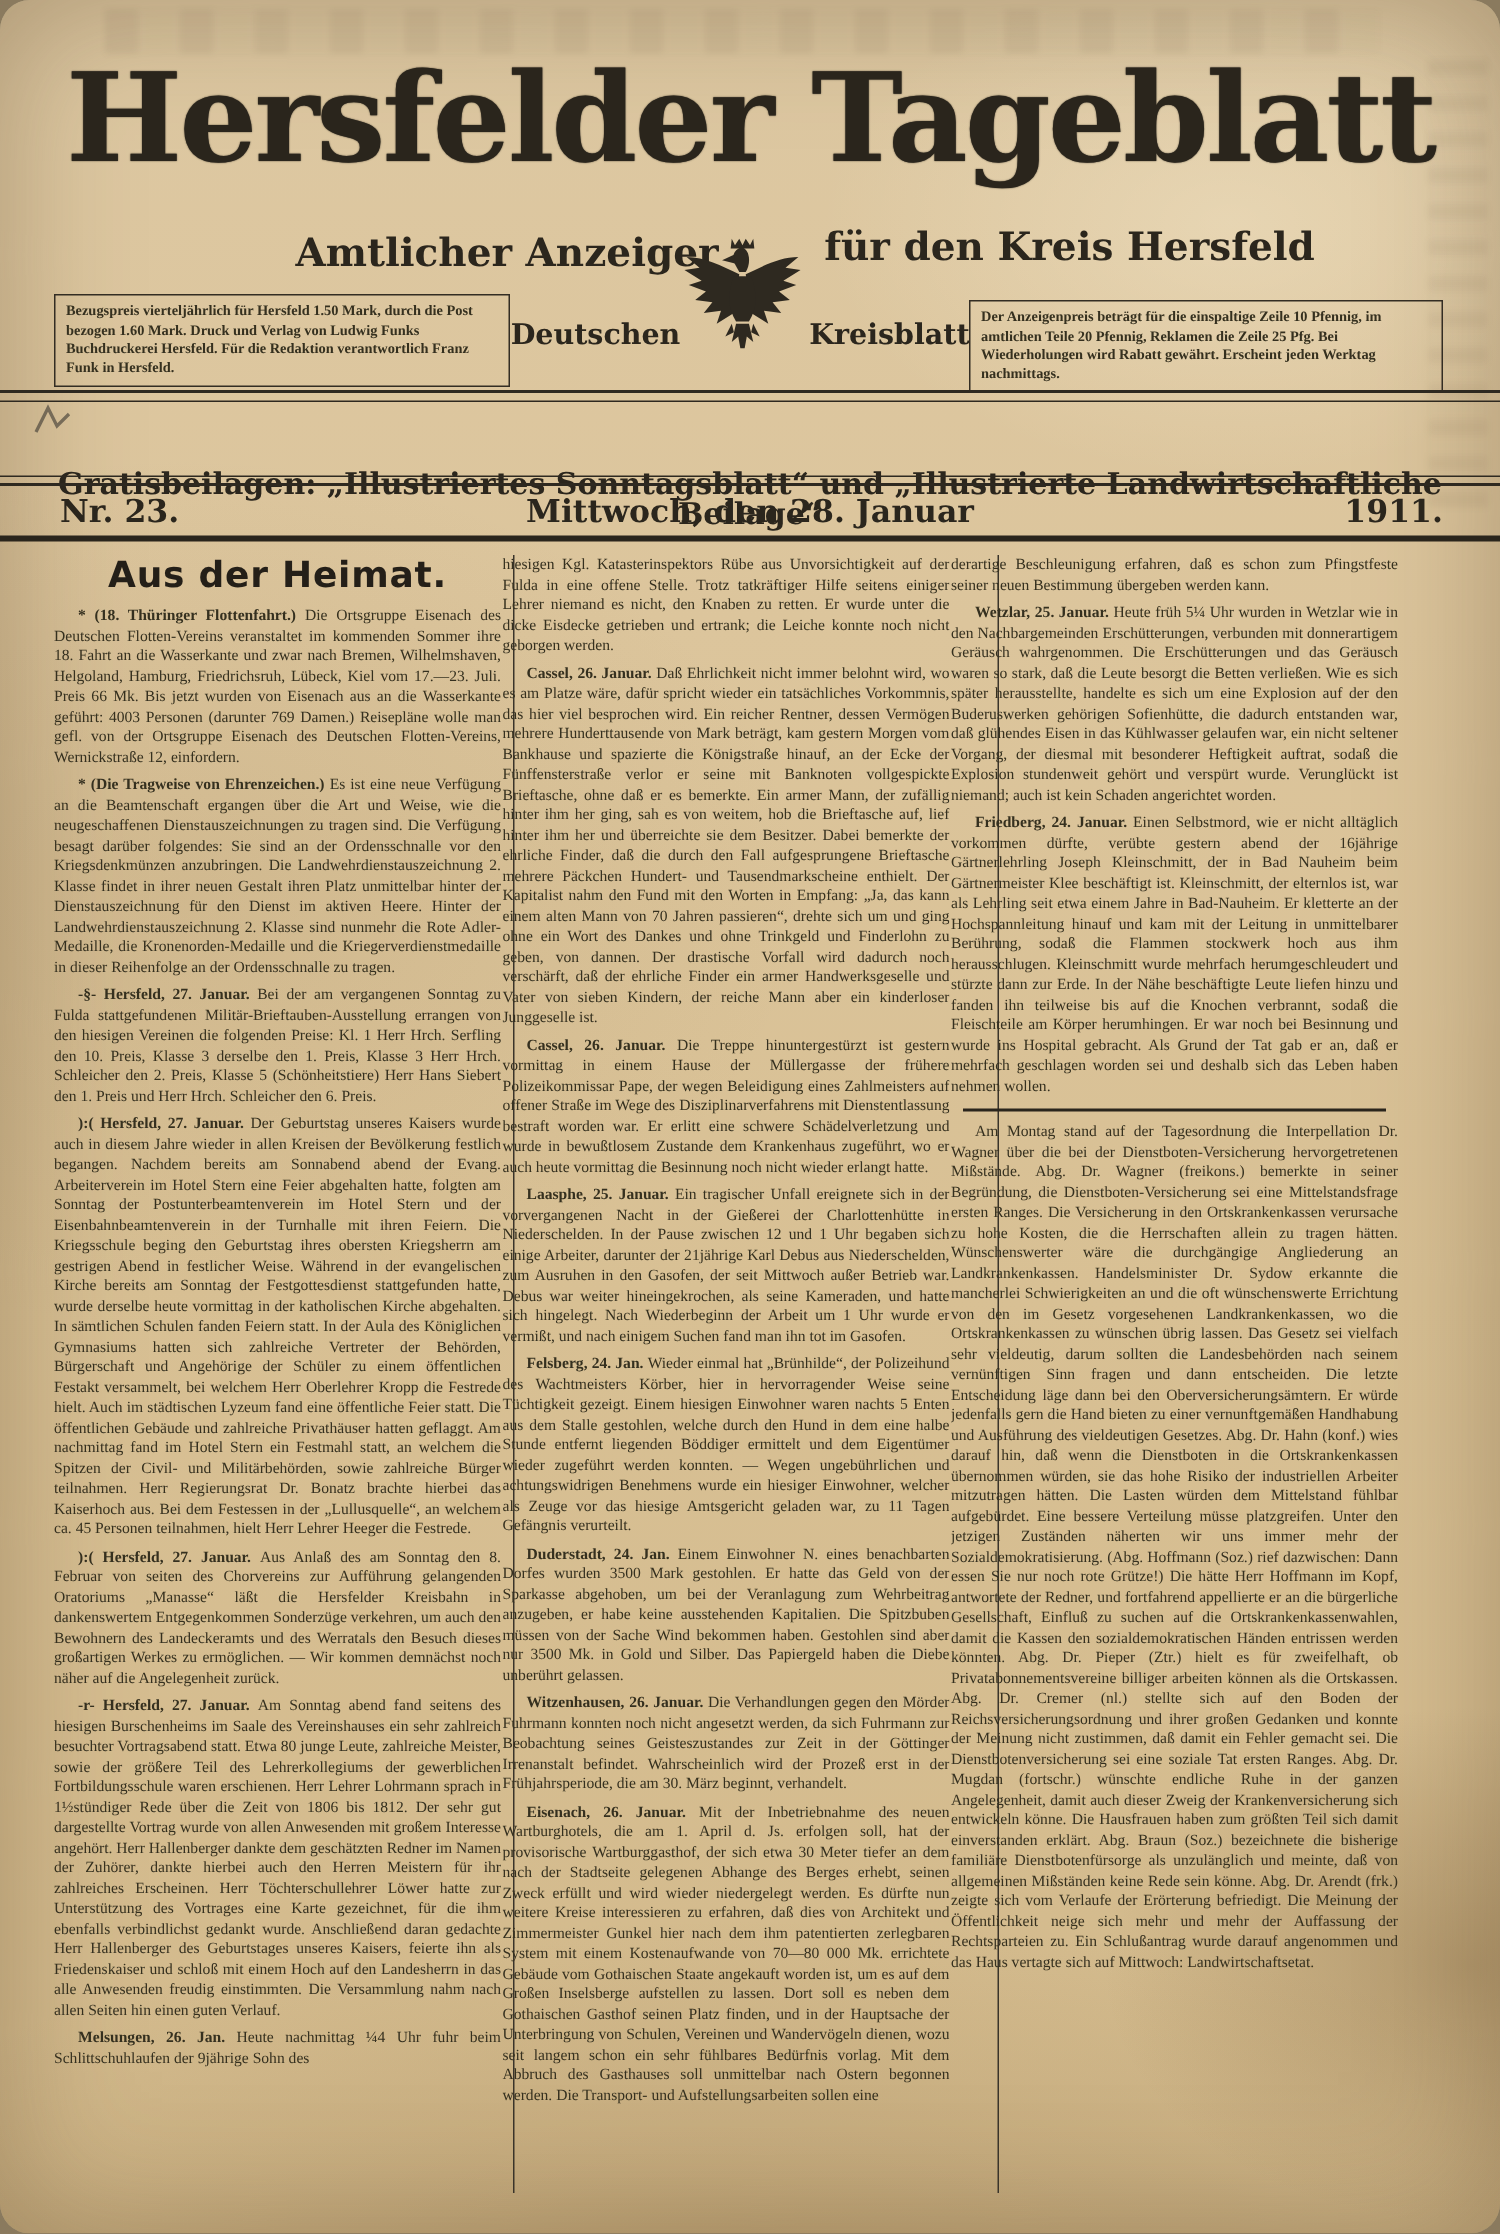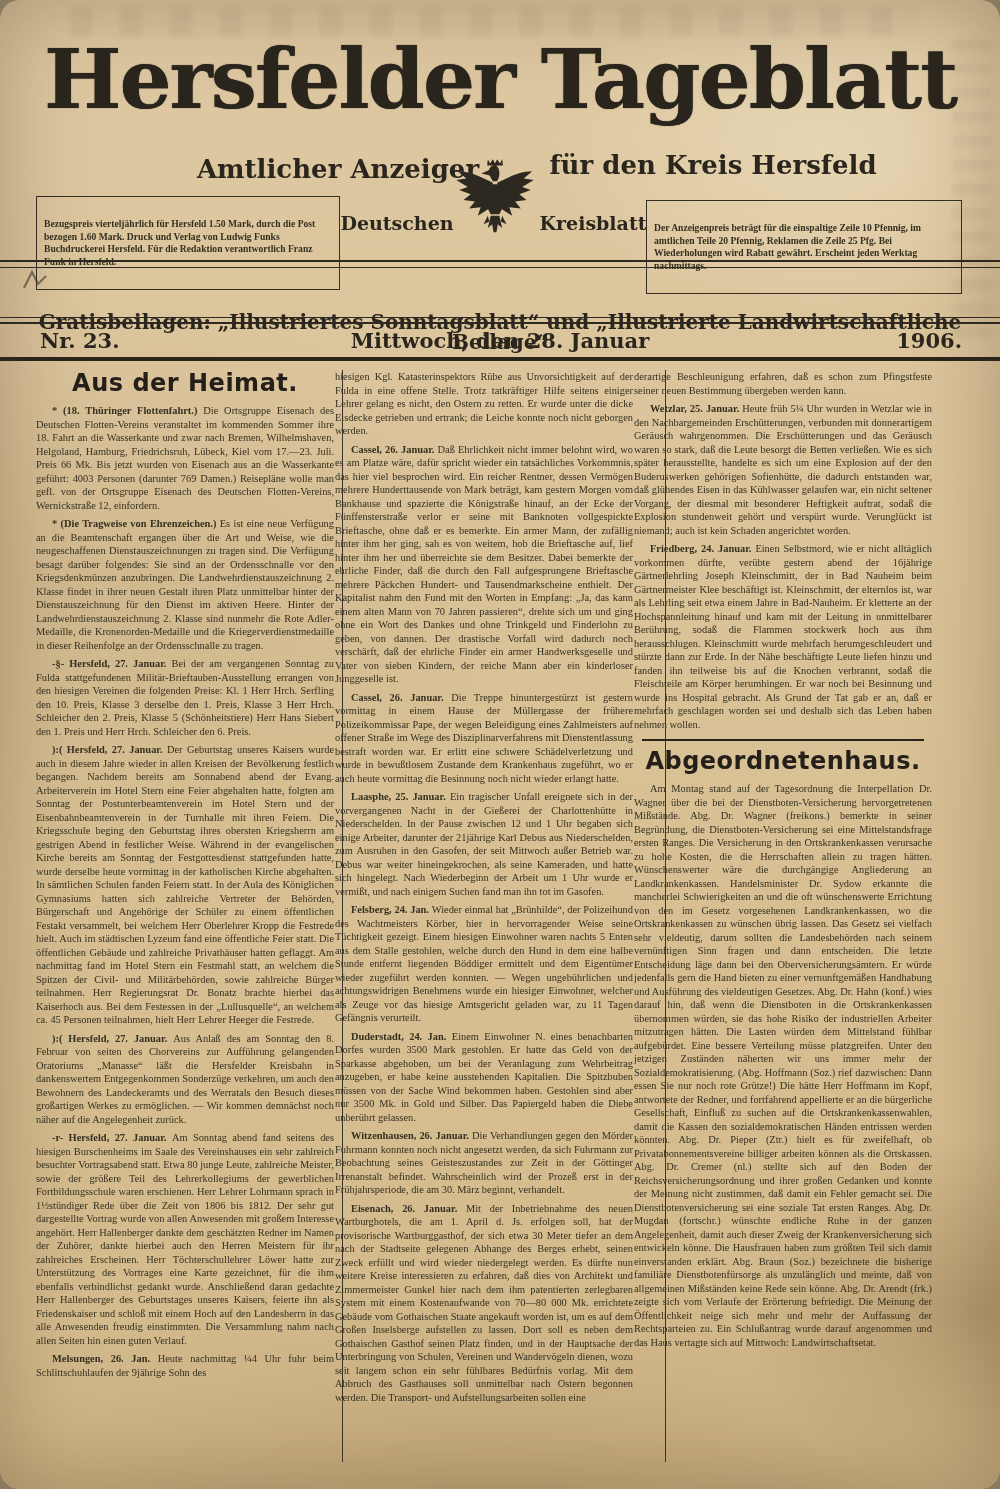--- a/index.html
+++ b/index.html
@@ -27,21 +27,21 @@
     text-shadow:0 0 1px #2a251c;}
   .sub-left{position:absolute;left:168px;top:156px;width:340px;text-align:center;
     font:bold 26px/1 "DejaVu Serif", serif;color:#2b261d;}
   .sub-right{position:absolute;left:548px;top:152px;width:330px;text-align:center;
     font:bold 26px/1 "DejaVu Serif", serif;color:#2b261d;}
   .name-left{position:absolute;left:338px;top:214px;width:118px;text-align:center;
     font:bold 19px/1 "DejaVu Serif", serif;color:#2b261d;}
   .name-right{position:absolute;left:534px;top:214px;width:118px;text-align:center;
     font:bold 19px/1 "DejaVu Serif", serif;color:#2b261d;}
   .eagle{position:absolute;left:452px;top:146px;width:86px;height:118px;}
-  .infobox{position:absolute;border:1.5px solid #332d23;padding:21px 7px;
+  .infobox{position:absolute;border:1.5px solid #332d23;padding:5px 7px;
     font:bold 9.6px/12.6px "Liberation Serif", serif;text-align:left;color:#35301f;}
   .box-left{left:36px;top:196px;width:288px;}
   .box-right{left:646px;top:200px;width:300px;}
   
   .rule-a{position:absolute;top:260px;left:0;right:0;height:5px;
     border-top:2.5px solid #2e2920;border-bottom:1.2px solid #2e2920;}
   .rule-b{position:absolute;top:317px;left:0;right:0;height:4px;
     border-top:1.2px solid #2e2920;border-bottom:2.5px solid #2e2920;}
   .rule-c{position:absolute;top:357px;left:0;right:0;border-top:4px solid #2a251c;}
   
@@ -106,21 +106,21 @@
     <path d="M2 20 L10 4 L16 16 L24 8" fill="none" stroke="#3a3630" stroke-width="2.2" opacity="0.8"></path>
   </svg>
 
   <div class="banner-line">Gratisbeilagen: „Illustriertes Sonntagsblatt“ und „Illustrierte Landwirtschaftliche Beilage“</div>
 
   <div class="rule-b"></div>
 
   <div class="dateline">
     <span class="issue">Nr. 23.</span>
     <span class="ddate">Mittwoch, den 28. Januar</span>
-    <span class="year">1906.</span>
+    <span class="year">1911.</span>
   </div>
 
   <div class="rule-c"></div>
 
   <div class="vdiv vd1"></div>
   <div class="vdiv vd2"></div>
 
   <div class="cols">
 
     <div class="col">
@@ -128,33 +128,32 @@
       <p class="art"><span class="lead">* (18. Thüringer Flottenfahrt.)</span><span>Die Ortsgruppe Eisenach des Deutschen Flotten-Vereins veranstaltet im kommenden Sommer ihre 18. Fahrt an die Wasserkante und zwar nach Bremen, Wilhelmshaven, Helgoland, Hamburg, Friedrichsruh, Lübeck, Kiel vom 17.—23. Juli. Preis 66 Mk. Bis jetzt wurden von Eisenach aus an die Wasserkante geführt: 4003 Personen (darunter 769 Damen.) Reisepläne wolle man gefl. von der Ortsgruppe Eisenach des Deutschen Flotten-Vereins, Wernickstraße 12, einfordern.</span></p>
       <p class="art"><span class="lead">* (Die Tragweise von Ehrenzeichen.)</span><span>Es ist eine neue Verfügung an die Beamtenschaft ergangen über die Art und Weise, wie die neugeschaffenen Dienstauszeichnungen zu tragen sind. Die Verfügung besagt darüber folgendes: Sie sind an der Ordensschnalle vor den Kriegsdenkmünzen anzubringen. Die Landwehrdienstauszeichnung 2. Klasse findet in ihrer neuen Gestalt ihren Platz unmittelbar hinter der Dienstauszeichnung für den Dienst im aktiven Heere. Hinter der Landwehrdienstauszeichnung 2. Klasse sind nunmehr die Rote Adler-Medaille, die Kronenorden-Medaille und die Kriegerverdienstmedaille in dieser Reihenfolge an der Ordensschnalle zu tragen.</span></p>
       <p class="art"><span class="lead">-§- Hersfeld, 27. Januar.</span><span>Bei der am vergangenen Sonntag zu Fulda stattgefundenen Militär-Brieftauben-Ausstellung errangen von den hiesigen Vereinen die folgenden Preise: Kl. 1 Herr Hrch. Serfling den 10. Preis, Klasse 3 derselbe den 1. Preis, Klasse 3 Herr Hrch. Schleicher den 2. Preis, Klasse 5 (Schönheitstiere) Herr Hans Siebert den 1. Preis und Herr Hrch. Schleicher den 6. Preis.</span></p>
       <p class="art"><span class="lead">):( Hersfeld, 27. Januar.</span><span>Der Geburtstag unseres Kaisers wurde auch in diesem Jahre wieder in allen Kreisen der Bevölkerung festlich begangen. Nachdem bereits am Sonnabend abend der Evang. Arbeiterverein im Hotel Stern eine Feier abgehalten hatte, folgten am Sonntag der Postunterbeamtenverein im Hotel Stern und der Eisenbahnbeamtenverein in der Turnhalle mit ihren Feiern. Die Kriegsschule beging den Geburtstag ihres obersten Kriegsherrn am gestrigen Abend in festlicher Weise. Während in der evangelischen Kirche bereits am Sonntag der Festgottesdienst stattgefunden hatte, wurde derselbe heute vormittag in der katholischen Kirche abgehalten. In sämtlichen Schulen fanden Feiern statt. In der Aula des Königlichen Gymnasiums hatten sich zahlreiche Vertreter der Behörden, Bürgerschaft und Angehörige der Schüler zu einem öffentlichen Festakt versammelt, bei welchem Herr Oberlehrer Kropp die Festrede hielt. Auch im städtischen Lyzeum fand eine öffentliche Feier statt. Die öffentlichen Gebäude und zahlreiche Privathäuser hatten geflaggt. Am nachmittag fand im Hotel Stern ein Festmahl statt, an welchem die Spitzen der Civil- und Militärbehörden, sowie zahlreiche Bürger teilnahmen. Herr Regierungsrat Dr. Bonatz brachte hierbei das Kaiserhoch aus. Bei dem Festessen in der „Lullusquelle“, an welchem ca. 45 Personen teilnahmen, hielt Herr Lehrer Heeger die Festrede.</span></p>
       <p class="art"><span class="lead">):( Hersfeld, 27. Januar.</span><span>Aus Anlaß des am Sonntag den 8. Februar von seiten des Chorvereins zur Aufführung gelangenden Oratoriums „Manasse“ läßt die Hersfelder Kreisbahn in dankenswertem Entgegenkommen Sonderzüge verkehren, um auch den Bewohnern des Landeckeramts und des Werratals den Besuch dieses großartigen Werkes zu ermöglichen. — Wir kommen demnächst noch näher auf die Angelegenheit zurück.</span></p>
       <p class="art"><span class="lead">-r- Hersfeld, 27. Januar.</span><span>Am Sonntag abend fand seitens des hiesigen Burschenheims im Saale des Vereinshauses ein sehr zahlreich besuchter Vortragsabend statt. Etwa 80 junge Leute, zahlreiche Meister, sowie der größere Teil des Lehrerkollegiums der gewerblichen Fortbildungsschule waren erschienen. Herr Lehrer Lohrmann sprach in 1½stündiger Rede über die Zeit von 1806 bis 1812. Der sehr gut dargestellte Vortrag wurde von allen Anwesenden mit großem Interesse angehört. Herr Hallenberger dankte dem geschätzten Redner im Namen der Zuhörer, dankte hierbei auch den Herren Meistern für ihr zahlreiches Erscheinen. Herr Töchterschullehrer Löwer hatte zur Unterstützung des Vortrages eine Karte gezeichnet, für die ihm ebenfalls verbindlichst gedankt wurde. Anschließend daran gedachte Herr Hallenberger des Geburtstages unseres Kaisers, feierte ihn als Friedenskaiser und schloß mit einem Hoch auf den Landesherrn in das alle Anwesenden freudig einstimmten. Die Versammlung nahm nach allen Seiten hin einen guten Verlauf.</span></p>
       <p class="art"><span class="lead">Melsungen, 26. Jan.</span><span>Heute nachmittag ¼4 Uhr fuhr beim Schlittschuhlaufen der 9jährige Sohn des</span></p>
     </div>
 
     <div class="col">
-      <p class="art cont"><span>hiesigen Kgl. Katasterinspektors Rübe aus Unvorsichtigkeit auf der Fulda in eine offene Stelle. Trotz tatkräftiger Hilfe seitens einiger Lehrer gelang es nicht, den Ostern zu retten. Er wurde unter die dicke Eisdecke getrieben und ertrank; die Leiche konnte noch nicht geborgen werden.</span></p>
+      <p class="art cont"><span>hiesigen Kgl. Katasterinspektors Rübe aus Unvorsichtigkeit auf der Fulda in eine offene Stelle. Trotz tatkräftiger Hilfe seitens einiger Lehrer niemand es nicht, den Knaben zu retten. Er wurde unter die dicke Eisdecke getrieben und ertrank; die Leiche konnte noch nicht geborgen werden.</span></p>
       <p class="art"><span class="lead">Cassel, 26. Januar.</span><span>Daß Ehrlichkeit nicht immer belohnt wird, wo es am Platze wäre, dafür spricht wieder ein tatsächliches Vorkommnis, das hier viel besprochen wird. Ein reicher Rentner, dessen Vermögen mehrere Hunderttausende von Mark beträgt, kam gestern Morgen vom Bankhause und spazierte die Königstraße hinauf, an der Ecke der Fünffensterstraße verlor er seine mit Banknoten vollgespickte Brieftasche, ohne daß er es bemerkte. Ein armer Mann, der zufällig hinter ihm her ging, sah es von weitem, hob die Brieftasche auf, lief hinter ihm her und überreichte sie dem Besitzer. Dabei bemerkte der ehrliche Finder, daß die durch den Fall aufgesprungene Brieftasche mehrere Päckchen Hundert- und Tausendmarkscheine enthielt. Der Kapitalist nahm den Fund mit den Worten in Empfang: „Ja, das kann einem alten Mann von 70 Jahren passieren“, drehte sich um und ging ohne ein Wort des Dankes und ohne Trinkgeld und Finderlohn zu geben, von dannen. Der drastische Vorfall wird dadurch noch verschärft, daß der ehrliche Finder ein armer Handwerksgeselle und Vater von sieben Kindern, der reiche Mann aber ein kinderloser Junggeselle ist.</span></p>
       <p class="art"><span class="lead">Cassel, 26. Januar.</span><span>Die Treppe hinuntergestürzt ist gestern vormittag in einem Hause der Müllergasse der frühere Polizeikommissar Pape, der wegen Beleidigung eines Zahlmeisters auf offener Straße im Wege des Disziplinarverfahrens mit Dienstentlassung bestraft worden war. Er erlitt eine schwere Schädelverletzung und wurde in bewußtlosem Zustande dem Krankenhaus zugeführt, wo er auch heute vormittag die Besinnung noch nicht wieder erlangt hatte.</span></p>
       <p class="art"><span class="lead">Laasphe, 25. Januar.</span><span>Ein tragischer Unfall ereignete sich in der vorvergangenen Nacht in der Gießerei der Charlottenhütte in Niederschelden. In der Pause zwischen 12 und 1 Uhr begaben sich einige Arbeiter, darunter der 21jährige Karl Debus aus Niederschelden, zum Ausruhen in den Gasofen, der seit Mittwoch außer Betrieb war. Debus war weiter hineingekrochen, als seine Kameraden, und hatte sich hingelegt. Nach Wiederbeginn der Arbeit um 1 Uhr wurde er vermißt, und nach einigem Suchen fand man ihn tot im Gasofen.</span></p>
       <p class="art"><span class="lead">Felsberg, 24. Jan.</span><span>Wieder einmal hat „Brünhilde“, der Polizeihund des Wachtmeisters Körber, hier in hervorragender Weise seine Tüchtigkeit gezeigt. Einem hiesigen Einwohner waren nachts 5 Enten aus dem Stalle gestohlen, welche durch den Hund in dem eine halbe Stunde entfernt liegenden Böddiger ermittelt und dem Eigentümer wieder zugeführt werden konnten. — Wegen ungebührlichen und achtungswidrigen Benehmens wurde ein hiesiger Einwohner, welcher als Zeuge vor das hiesige Amtsgericht geladen war, zu 11 Tagen Gefängnis verurteilt.</span></p>
       <p class="art"><span class="lead">Duderstadt, 24. Jan.</span><span>Einem Einwohner N. eines benachbarten Dorfes wurden 3500 Mark gestohlen. Er hatte das Geld von der Sparkasse abgehoben, um bei der Veranlagung zum Wehrbeitrag anzugeben, er habe keine ausstehenden Kapitalien. Die Spitzbuben müssen von der Sache Wind bekommen haben. Gestohlen sind aber nur 3500 Mk. in Gold und Silber. Das Papiergeld haben die Diebe unberührt gelassen.</span></p>
       <p class="art"><span class="lead">Witzenhausen, 26. Januar.</span><span>Die Verhandlungen gegen den Mörder Fuhrmann konnten noch nicht angesetzt werden, da sich Fuhrmann zur Beobachtung seines Geisteszustandes zur Zeit in der Göttinger Irrenanstalt befindet. Wahrscheinlich wird der Prozeß erst in der Frühjahrsperiode, die am 30. März beginnt, verhandelt.</span></p>
       <p class="art"><span class="lead">Eisenach, 26. Januar.</span><span>Mit der Inbetriebnahme des neuen Wartburghotels, die am 1. April d. Js. erfolgen soll, hat der provisorische Wartburggasthof, der sich etwa 30 Meter tiefer an dem nach der Stadtseite gelegenen Abhange des Berges erhebt, seinen Zweck erfüllt und wird wieder niedergelegt werden. Es dürfte nun weitere Kreise interessieren zu erfahren, daß dies von Architekt und Zimmermeister Gunkel hier nach dem ihm patentierten zerlegbaren System mit einem Kostenaufwande von 70—80 000 Mk. errichtete Gebäude vom Gothaischen Staate angekauft worden ist, um es auf dem Großen Inselsberge aufstellen zu lassen. Dort soll es neben dem Gothaischen Gasthof seinen Platz finden, und in der Hauptsache der Unterbringung von Schulen, Vereinen und Wandervögeln dienen, wozu seit langem schon ein sehr fühlbares Bedürfnis vorlag. Mit dem Abbruch des Gasthauses soll unmittelbar nach Ostern begonnen werden. Die Transport- und Aufstellungsarbeiten sollen eine</span></p>
     </div>
 
     <div class="col">
       <p class="art cont"><span>derartige Beschleunigung erfahren, daß es schon zum Pfingstfeste seiner neuen Bestimmung übergeben werden kann.</span></p>
       <p class="art"><span class="lead">Wetzlar, 25. Januar.</span><span>Heute früh 5¼ Uhr wurden in Wetzlar wie in den Nachbargemeinden Erschütterungen, verbunden mit donnerartigem Geräusch wahrgenommen. Die Erschütterungen und das Geräusch waren so stark, daß die Leute besorgt die Betten verließen. Wie es sich später herausstellte, handelte es sich um eine Explosion auf der den Buderuswerken gehörigen Sofienhütte, die dadurch entstanden war, daß glühendes Eisen in das Kühlwasser gelaufen war, ein nicht seltener Vorgang, der diesmal mit besonderer Heftigkeit auftrat, sodaß die Explosion stundenweit gehört und verspürt wurde. Verunglückt ist niemand; auch ist kein Schaden angerichtet worden.</span></p>
       <p class="art"><span class="lead">Friedberg, 24. Januar.</span><span>Einen Selbstmord, wie er nicht alltäglich vorkommen dürfte, verübte gestern abend der 16jährige Gärtnerlehrling Joseph Kleinschmitt, der in Bad Nauheim beim Gärtnermeister Klee beschäftigt ist. Kleinschmitt, der elternlos ist, war als Lehrling seit etwa einem Jahre in Bad-Nauheim. Er kletterte an der Hochspannleitung hinauf und kam mit der Leitung in unmittelbarer Berührung, sodaß die Flammen stockwerk hoch aus ihm herausschlugen. Kleinschmitt wurde mehrfach herumgeschleudert und stürzte dann zur Erde. In der Nähe beschäftigte Leute liefen hinzu und fanden ihn teilweise bis auf die Knochen verbrannt, sodaß die Fleischteile am Körper herumhingen. Er war noch bei Besinnung und wurde ins Hospital gebracht. Als Grund der Tat gab er an, daß er mehrfach geschlagen worden sei und deshalb sich das Leben haben nehmen wollen.</span></p>
       <div class="sec-rule"></div>
-      <h2 class="col-head">Abgeordnetenhaus.</h2>
       <p class="art"><span>Am Montag stand auf der Tagesordnung die Interpellation Dr. Wagner über die bei der Dienstboten-Versicherung hervorgetretenen Mißstände. Abg. Dr. Wagner (freikons.) bemerkte in seiner Begründung, die Dienstboten-Versicherung sei eine Mittelstandsfrage ersten Ranges. Die Versicherung in den Ortskrankenkassen verursache zu hohe Kosten, die die Herrschaften allein zu tragen hätten. Wünschenswerter wäre die durchgängige Angliederung an Landkrankenkassen. Handelsminister Dr. Sydow erkannte die mancherlei Schwierigkeiten an und die oft wünschenswerte Errichtung von den im Gesetz vorgesehenen Landkrankenkassen, wo die Ortskrankenkassen zu wünschen übrig lassen. Das Gesetz sei vielfach sehr vieldeutig, darum sollten die Landesbehörden nach seinem vernünftigen Sinn fragen und dann entscheiden. Die letzte Entscheidung läge dann bei den Oberversicherungsämtern. Er würde jedenfalls gern die Hand bieten zu einer vernunftgemäßen Handhabung und Ausführung des vieldeutigen Gesetzes. Abg. Dr. Hahn (konf.) wies darauf hin, daß wenn die Dienstboten in die Ortskrankenkassen übernommen würden, sie das hohe Risiko der industriellen Arbeiter mitzutragen hätten. Die Lasten würden dem Mittelstand fühlbar aufgebürdet. Eine bessere Verteilung müsse platzgreifen. Unter den jetzigen Zuständen näherten wir uns immer mehr der Sozialdemokratisierung. (Abg. Hoffmann (Soz.) rief dazwischen: Dann essen Sie nur noch rote Grütze!) Die hätte Herr Hoffmann im Kopf, antwortete der Redner, und fortfahrend appellierte er an die bürgerliche Gesellschaft, Einfluß zu suchen auf die Ortskrankenkassenwahlen, damit die Kassen den sozialdemokratischen Händen entrissen werden könnten. Abg. Dr. Pieper (Ztr.) hielt es für zweifelhaft, ob Privatabonnementsvereine billiger arbeiten können als die Ortskassen. Abg. Dr. Cremer (nl.) stellte sich auf den Boden der Reichsversicherungsordnung und ihrer großen Gedanken und konnte der Meinung nicht zustimmen, daß damit ein Fehler gemacht sei. Die Dienstbotenversicherung sei eine soziale Tat ersten Ranges. Abg. Dr. Mugdan (fortschr.) wünschte endliche Ruhe in der ganzen Angelegenheit, damit auch dieser Zweig der Krankenversicherung sich entwickeln könne. Die Hausfrauen haben zum größten Teil sich damit einverstanden erklärt. Abg. Braun (Soz.) bezeichnete die bisherige familiäre Dienstbotenfürsorge als unzulänglich und meinte, daß von allgemeinen Mißständen keine Rede sein könne. Abg. Dr. Arendt (frk.) zeigte sich vom Verlaufe der Erörterung befriedigt. Die Meinung der Öffentlichkeit neige sich mehr und mehr der Auffassung der Rechtsparteien zu. Ein Schlußantrag wurde darauf angenommen und das Haus vertagte sich auf Mittwoch: Landwirtschaftsetat.</span></p>
     </div>
 
   </div>
 </div>
 
 </body></html>

